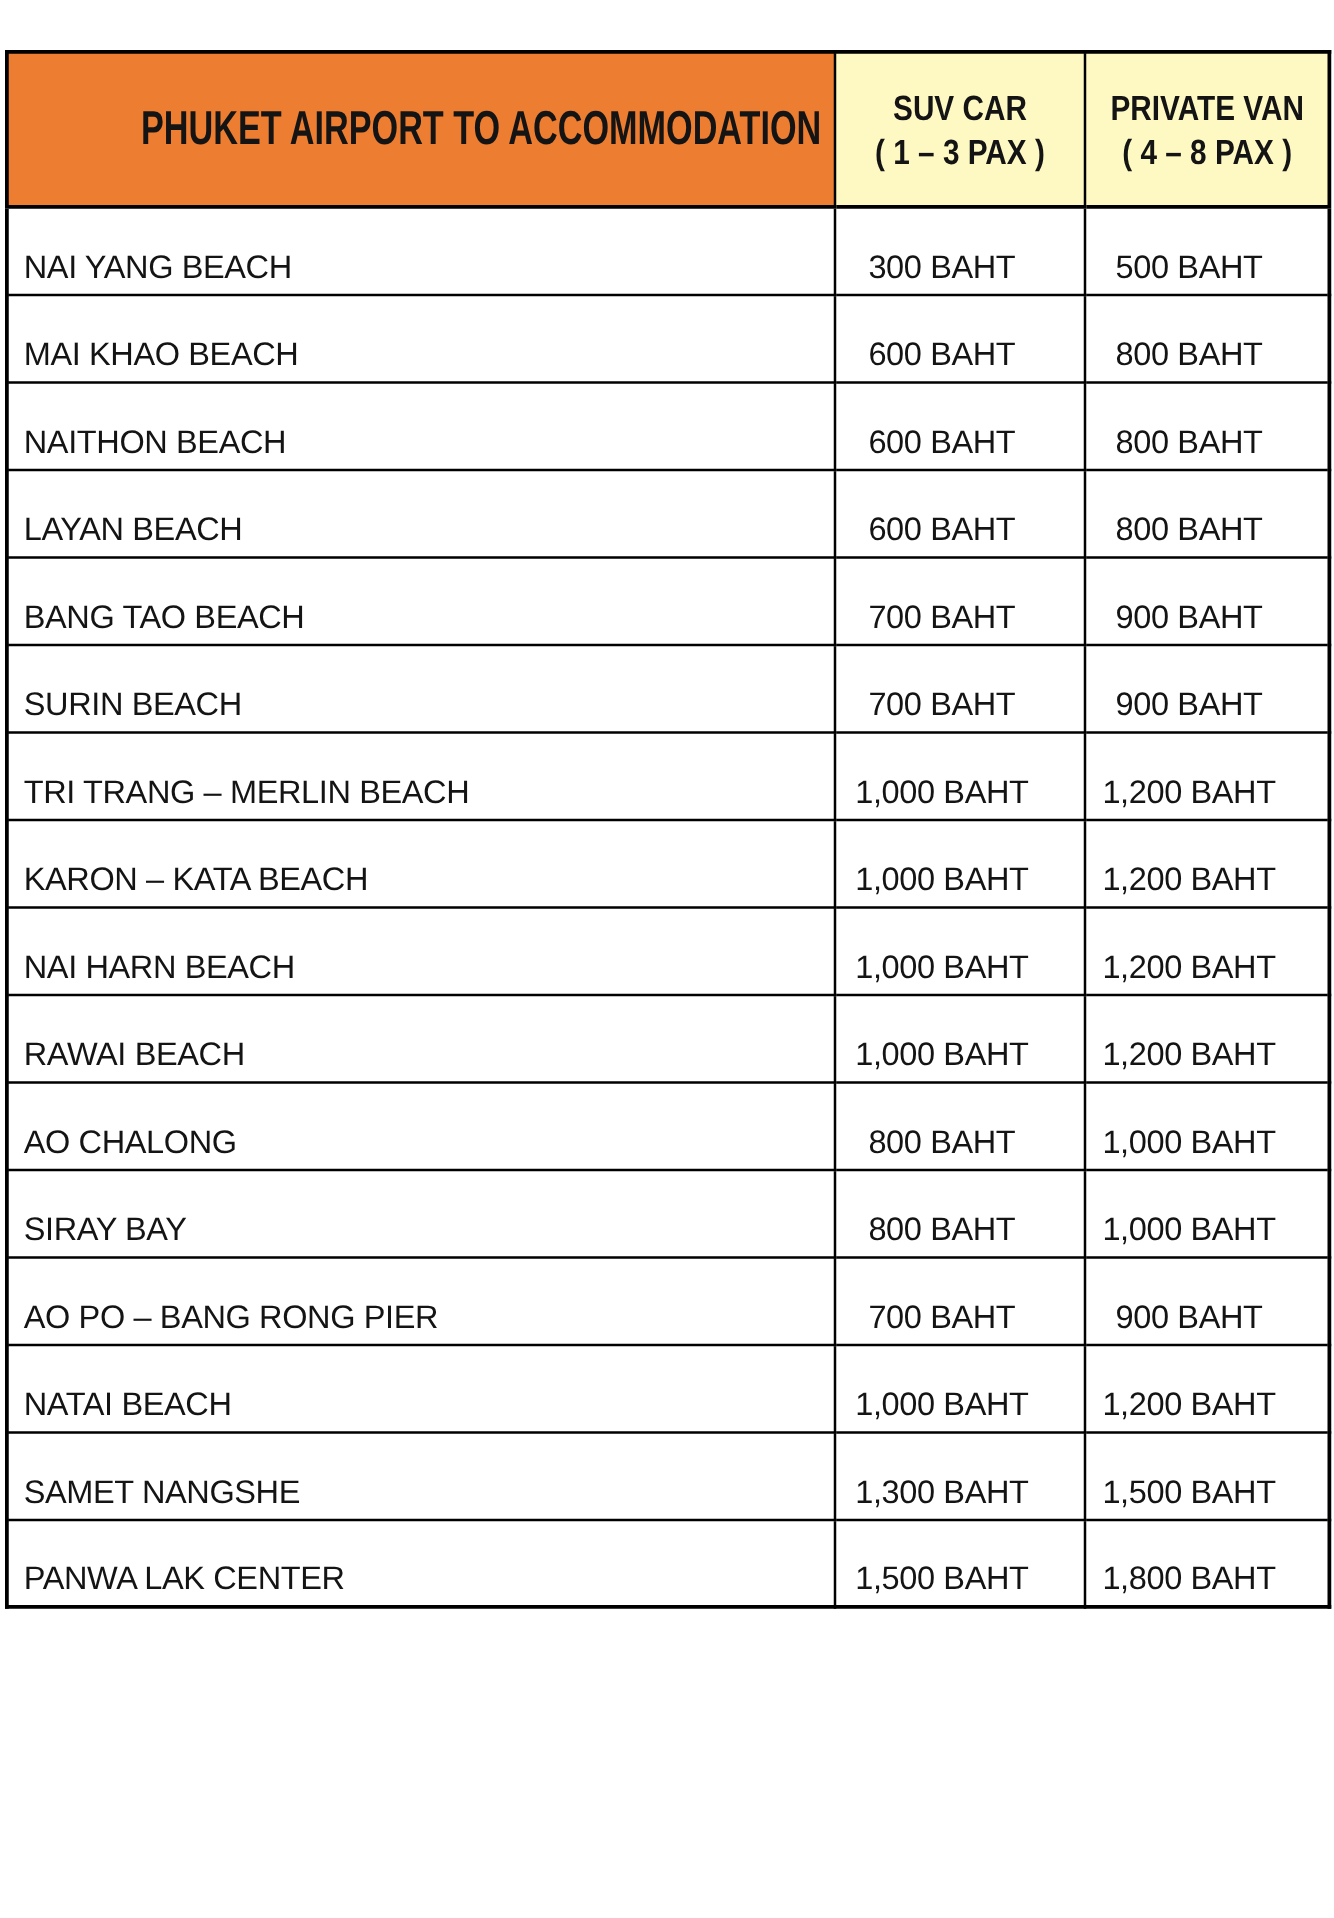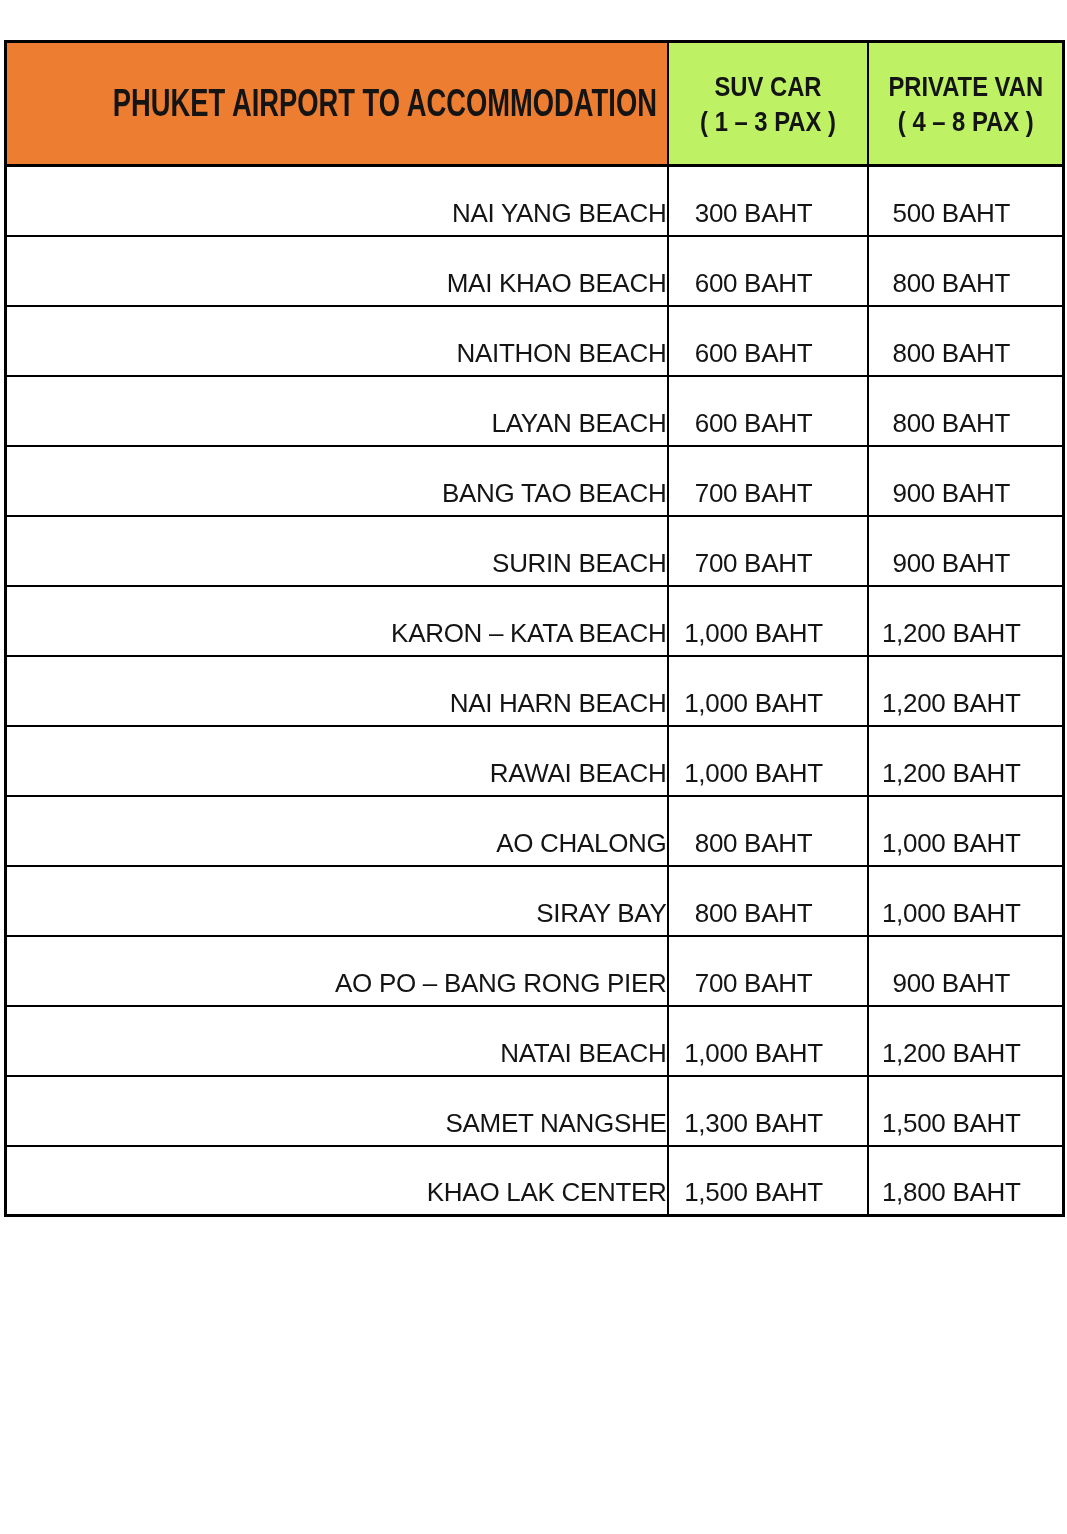--- a/index.html
+++ b/index.html
@@ -26,21 +26,21 @@
   th, td { border: 2px solid #000; }
 
   thead th {
     height: 124px;
     vertical-align: middle;
     text-align: center;
     border-bottom: 3px solid #000;
     font-weight: bold;
   }
   th.hdr-loc { background: #ED7D31; }
-  th.hdr-price { background: #bef264; }
+  th.hdr-price { background: #fef9c3; }
 
   .title-text {
     display: inline-block;
     font-size: 38px;
     font-weight: bold;
     white-space: nowrap;
     transform: scaleX(0.72);
     transform-origin: center;
     letter-spacing: 0px;
   }
@@ -56,21 +56,21 @@
 
   tbody td {
     height: 70px;
     vertical-align: bottom;
     font-size: 26px;
     line-height: 30px;
     letter-spacing: -0.3px;
     background: #ffffff;
   }
   td.loc-cell {
-    text-align: right;
+    text-align: left;
     padding: 0 0 7px 12px;
     white-space: nowrap;
   }
   td.price-cell {
     text-align: center;
     padding: 0 28px 7px 0;
     white-space: nowrap;
   }
 </style>
 </head>
@@ -122,20 +122,25 @@
       <td class="loc-cell">BANG TAO BEACH</td>
       <td class="price-cell">700 BAHT</td>
       <td class="price-cell">900 BAHT</td>
     </tr>
     <tr>
       <td class="loc-cell">SURIN BEACH</td>
       <td class="price-cell">700 BAHT</td>
       <td class="price-cell">900 BAHT</td>
     </tr>
     <tr>
+      <td class="loc-cell">TRI TRANG – MERLIN BEACH</td>
+      <td class="price-cell">1,000 BAHT</td>
+      <td class="price-cell">1,200 BAHT</td>
+    </tr>
+    <tr>
       <td class="loc-cell">KARON – KATA BEACH</td>
       <td class="price-cell">1,000 BAHT</td>
       <td class="price-cell">1,200 BAHT</td>
     </tr>
     <tr>
       <td class="loc-cell">NAI HARN BEACH</td>
       <td class="price-cell">1,000 BAHT</td>
       <td class="price-cell">1,200 BAHT</td>
     </tr>
     <tr>
@@ -162,18 +167,18 @@
       <td class="loc-cell">NATAI BEACH</td>
       <td class="price-cell">1,000 BAHT</td>
       <td class="price-cell">1,200 BAHT</td>
     </tr>
     <tr>
       <td class="loc-cell">SAMET NANGSHE</td>
       <td class="price-cell">1,300 BAHT</td>
       <td class="price-cell">1,500 BAHT</td>
     </tr>
     <tr>
-      <td class="loc-cell">KHAO LAK CENTER</td>
+      <td class="loc-cell">PANWA LAK CENTER</td>
       <td class="price-cell">1,500 BAHT</td>
       <td class="price-cell">1,800 BAHT</td>
     </tr>
   </tbody>
 </table>
 
 </body></html>

